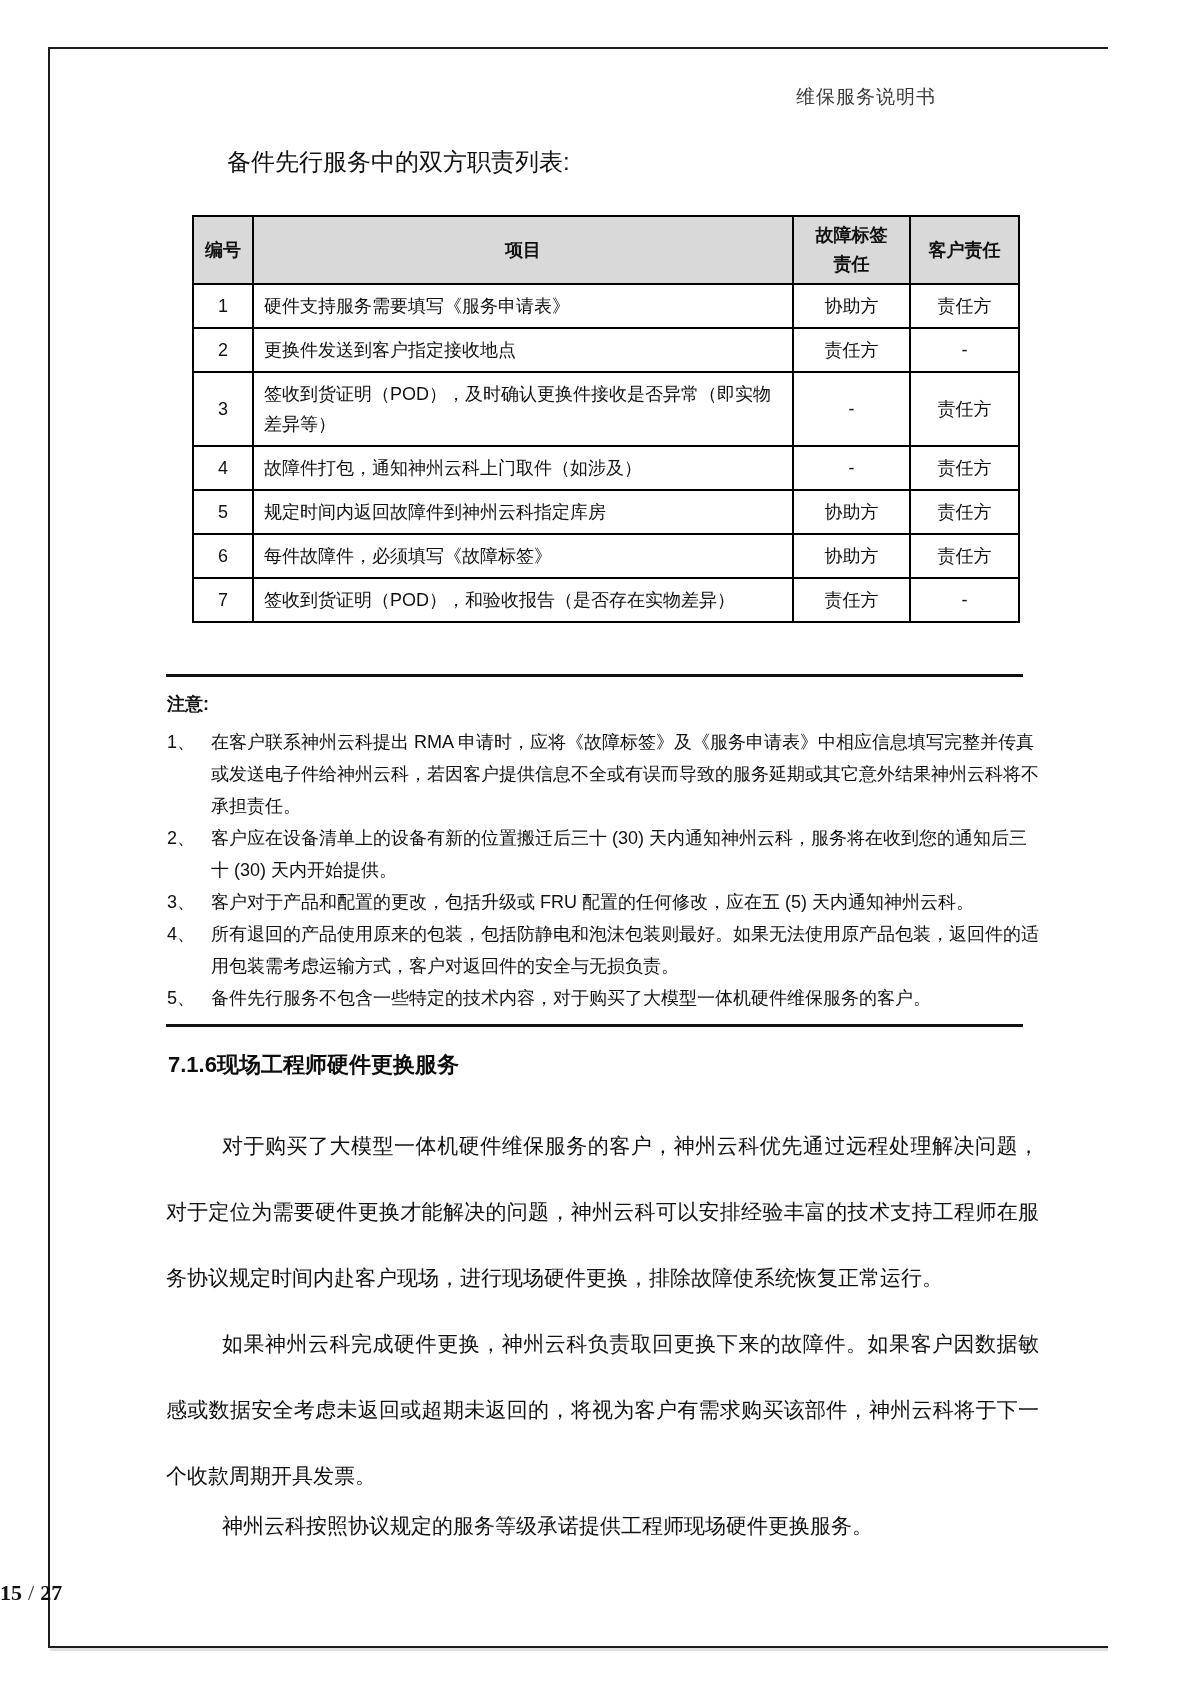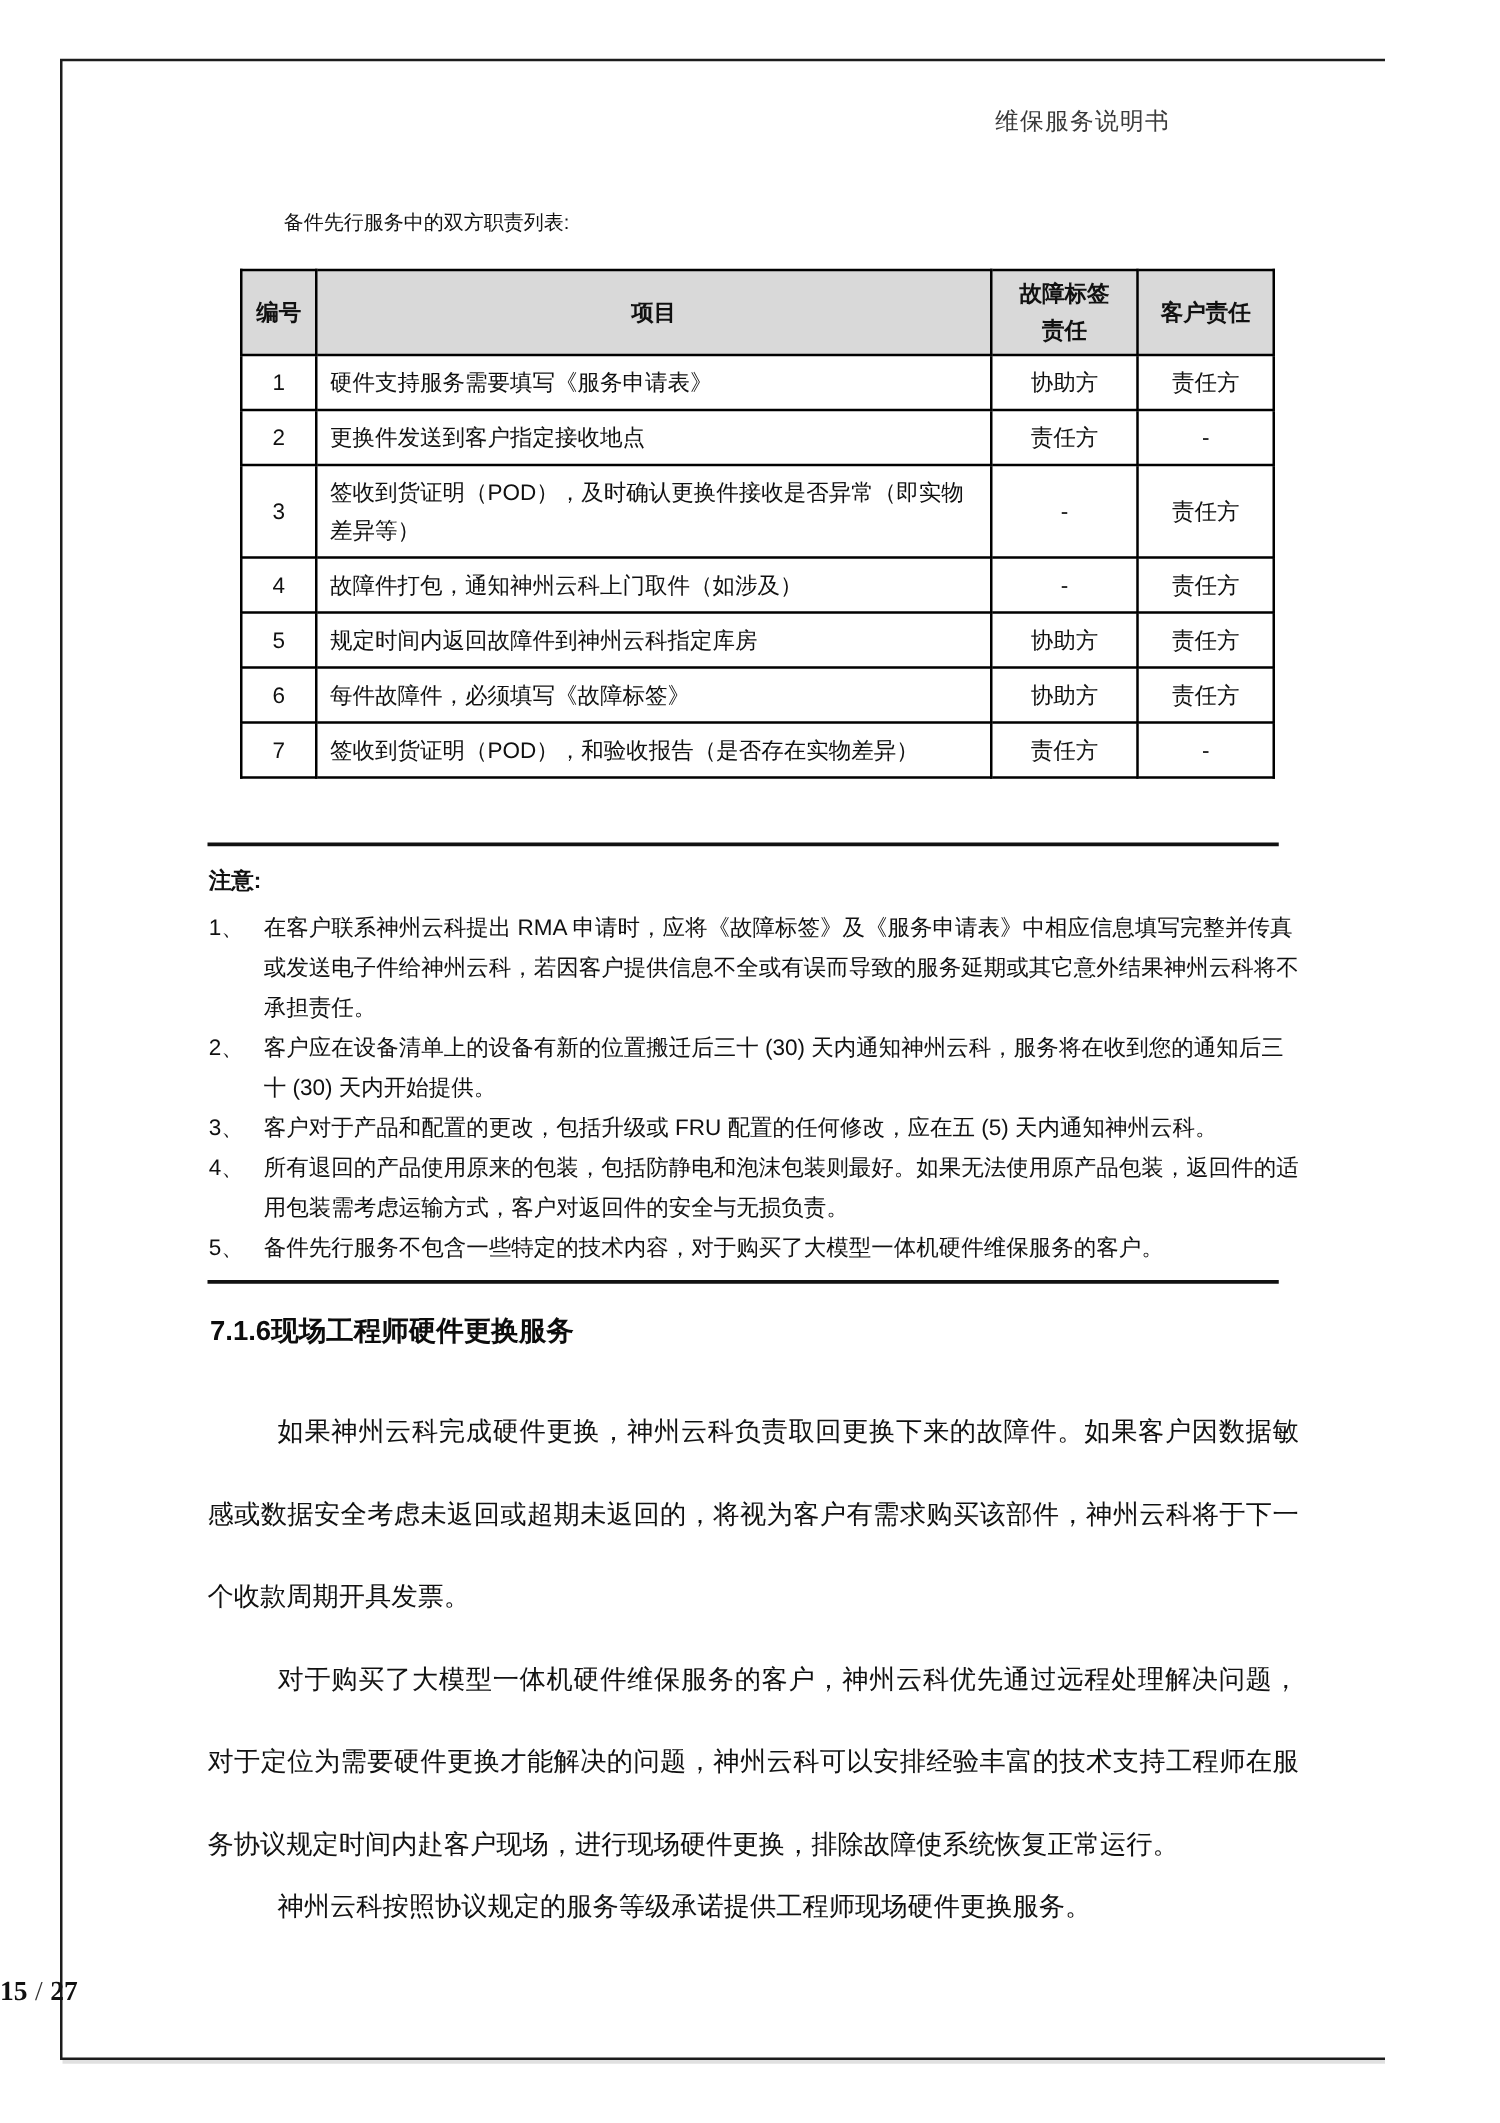--- a/index.html
+++ b/index.html
@@ -32,22 +32,22 @@
     top: 84px;
     right: 172px;
     font-family: "Liberation Serif", serif;
     font-size: 19px;
     letter-spacing: 1px;
     color: #3a3a3a;
   }
   .intro-line {
     position: absolute;
     left: 227px;
-    top: 168px;
-    font-size: 16px;
+    top: 146px;
+    font-size: 24px;
     color: #111;
   }
   table.resp-table {
     position: absolute;
     left: 192px;
     top: 215px;
     width: 826px;
     border-collapse: collapse;
     table-layout: fixed;
     font-size: 18px;
@@ -251,22 +251,22 @@
       </div>
     </div>
 
   <div class="h-rule rule-2"></div>
 
   <div class="section-heading">
     <span class="sec-no">7.1.6</span><span>现场工程师硬件更换服务</span>
   </div>
 
   <div class="body-paragraphs" id="paragraphs">
+      <p>对于购买了大模型一体机硬件维保服务的客户，神州云科优先通过远程处理解决问题，对于定位为需要硬件更换才能解决的问题，神州云科可以安排经验丰富的技术支持工程师在服务协议规定时间内赴客户现场，进行现场硬件更换，排除故障使系统恢复正常运行。</p>
       <p>如果神州云科完成硬件更换，神州云科负责取回更换下来的故障件。如果客户因数据敏感或数据安全考虑未返回或超期未返回的，将视为客户有需求购买该部件，神州云科将于下一个收款周期开具发票。</p>
-      <p>对于购买了大模型一体机硬件维保服务的客户，神州云科优先通过远程处理解决问题，对于定位为需要硬件更换才能解决的问题，神州云科可以安排经验丰富的技术支持工程师在服务协议规定时间内赴客户现场，进行现场硬件更换，排除故障使系统恢复正常运行。</p>
       <p class="tight">神州云科按照协议规定的服务等级承诺提供工程师现场硬件更换服务。</p>
     </div>
 
   <div class="page-number">
     <span class="num">15</span><span class="sep">/</span><span class="num">27</span>
   </div>
 
 </div>
 
 </body></html>

